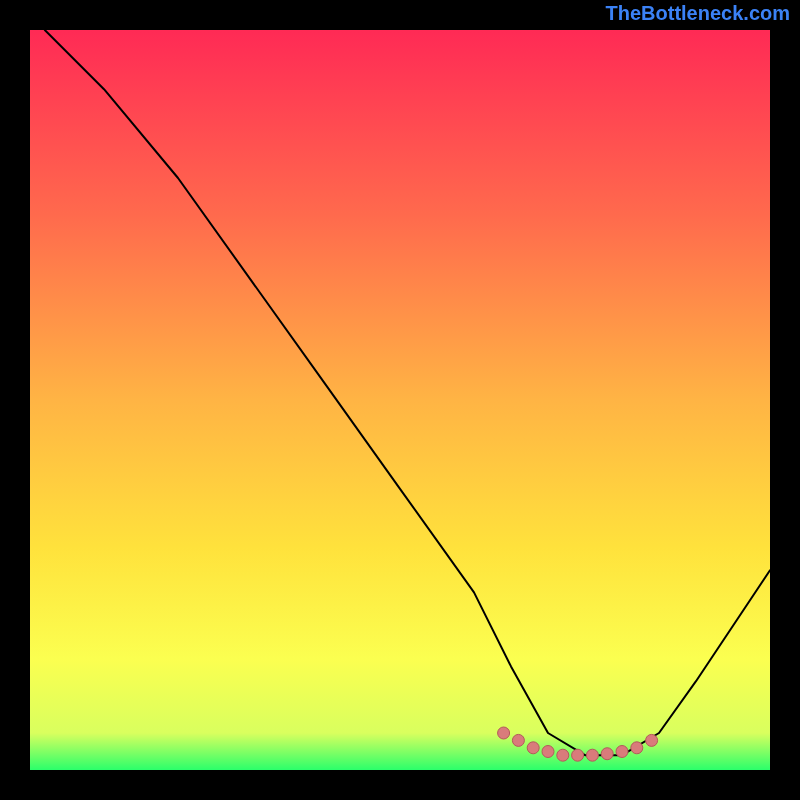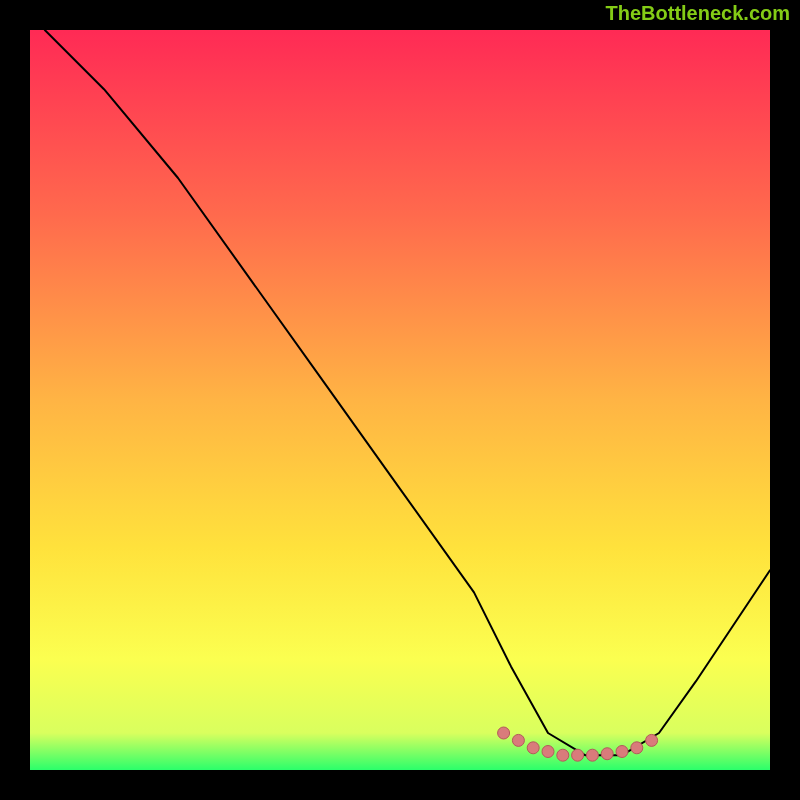--- a/index.html
+++ b/index.html
@@ -8,21 +8,21 @@
     background: #000;
     width: 800px;
     height: 800px;
     position: relative;
     font-family: Arial, Helvetica, sans-serif;
   }
   .watermark {
     position: absolute;
     top: 2px;
     right: 10px;
-    color: #84cc16;
+    color: #3b82f6;
     font-size: 20px;
     font-weight: 600;
     z-index: 10;
   }
   .plot-area {
     position: absolute;
     left: 30px;
     top: 30px;
     width: 740px;
     height: 740px;

